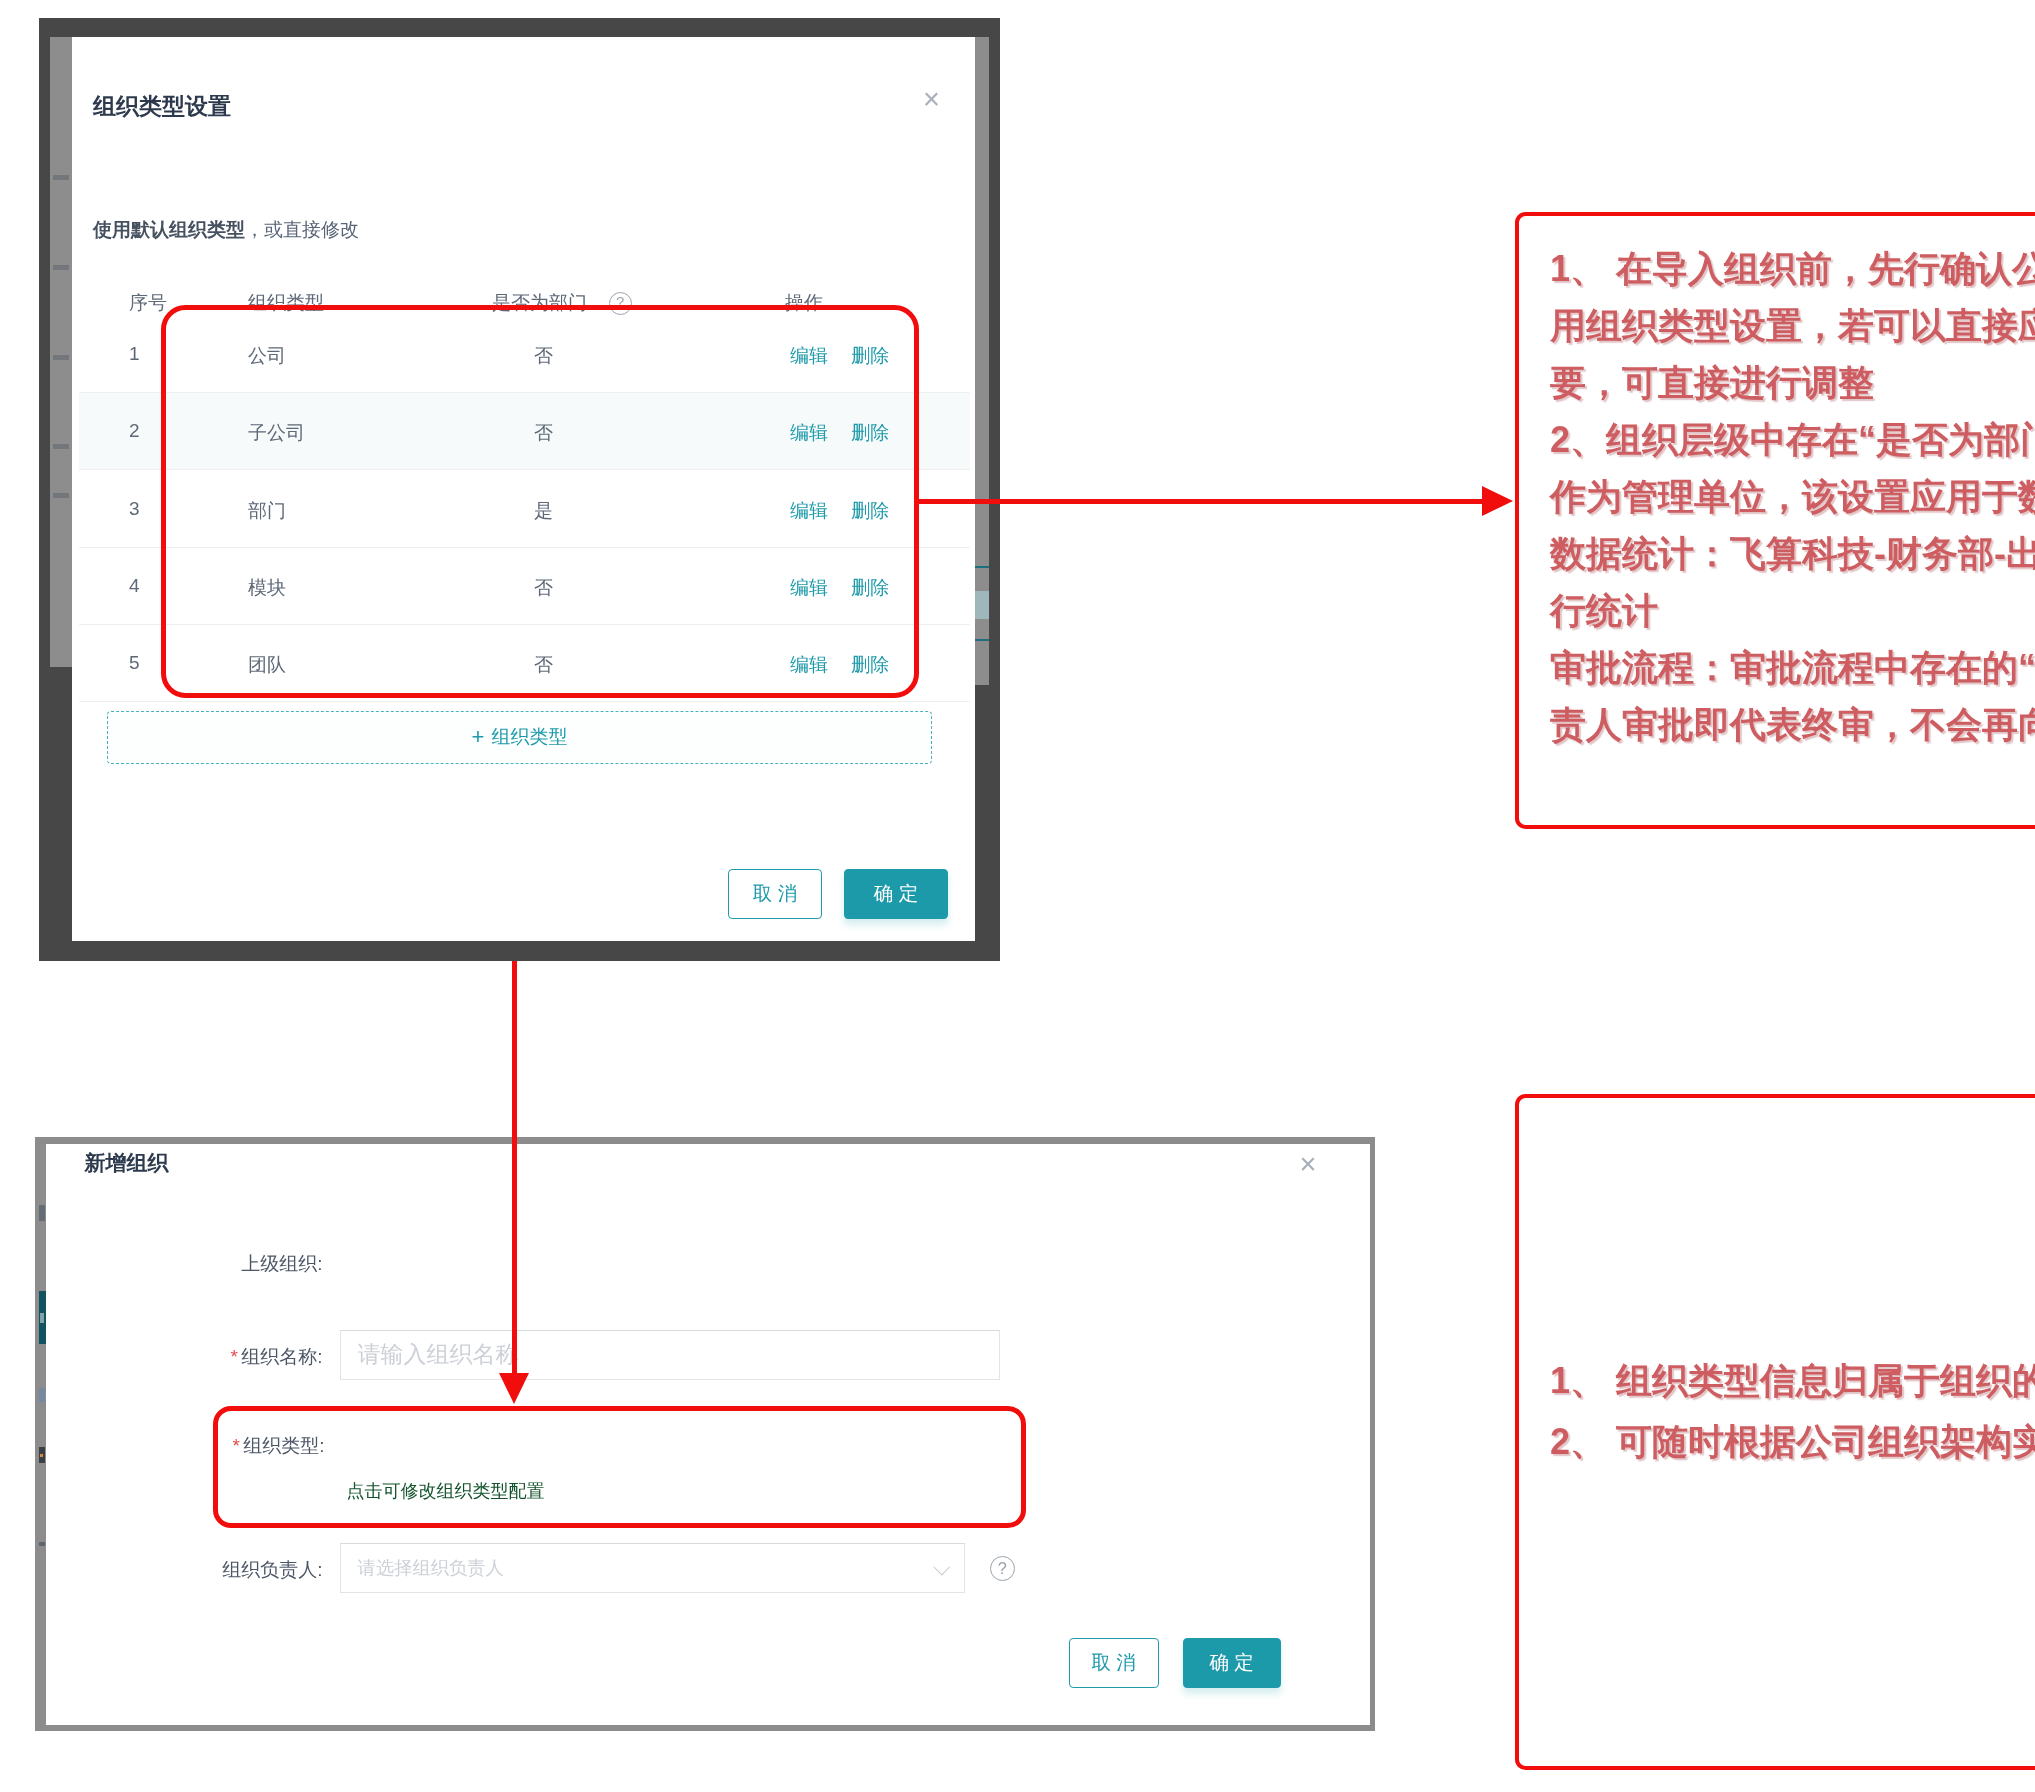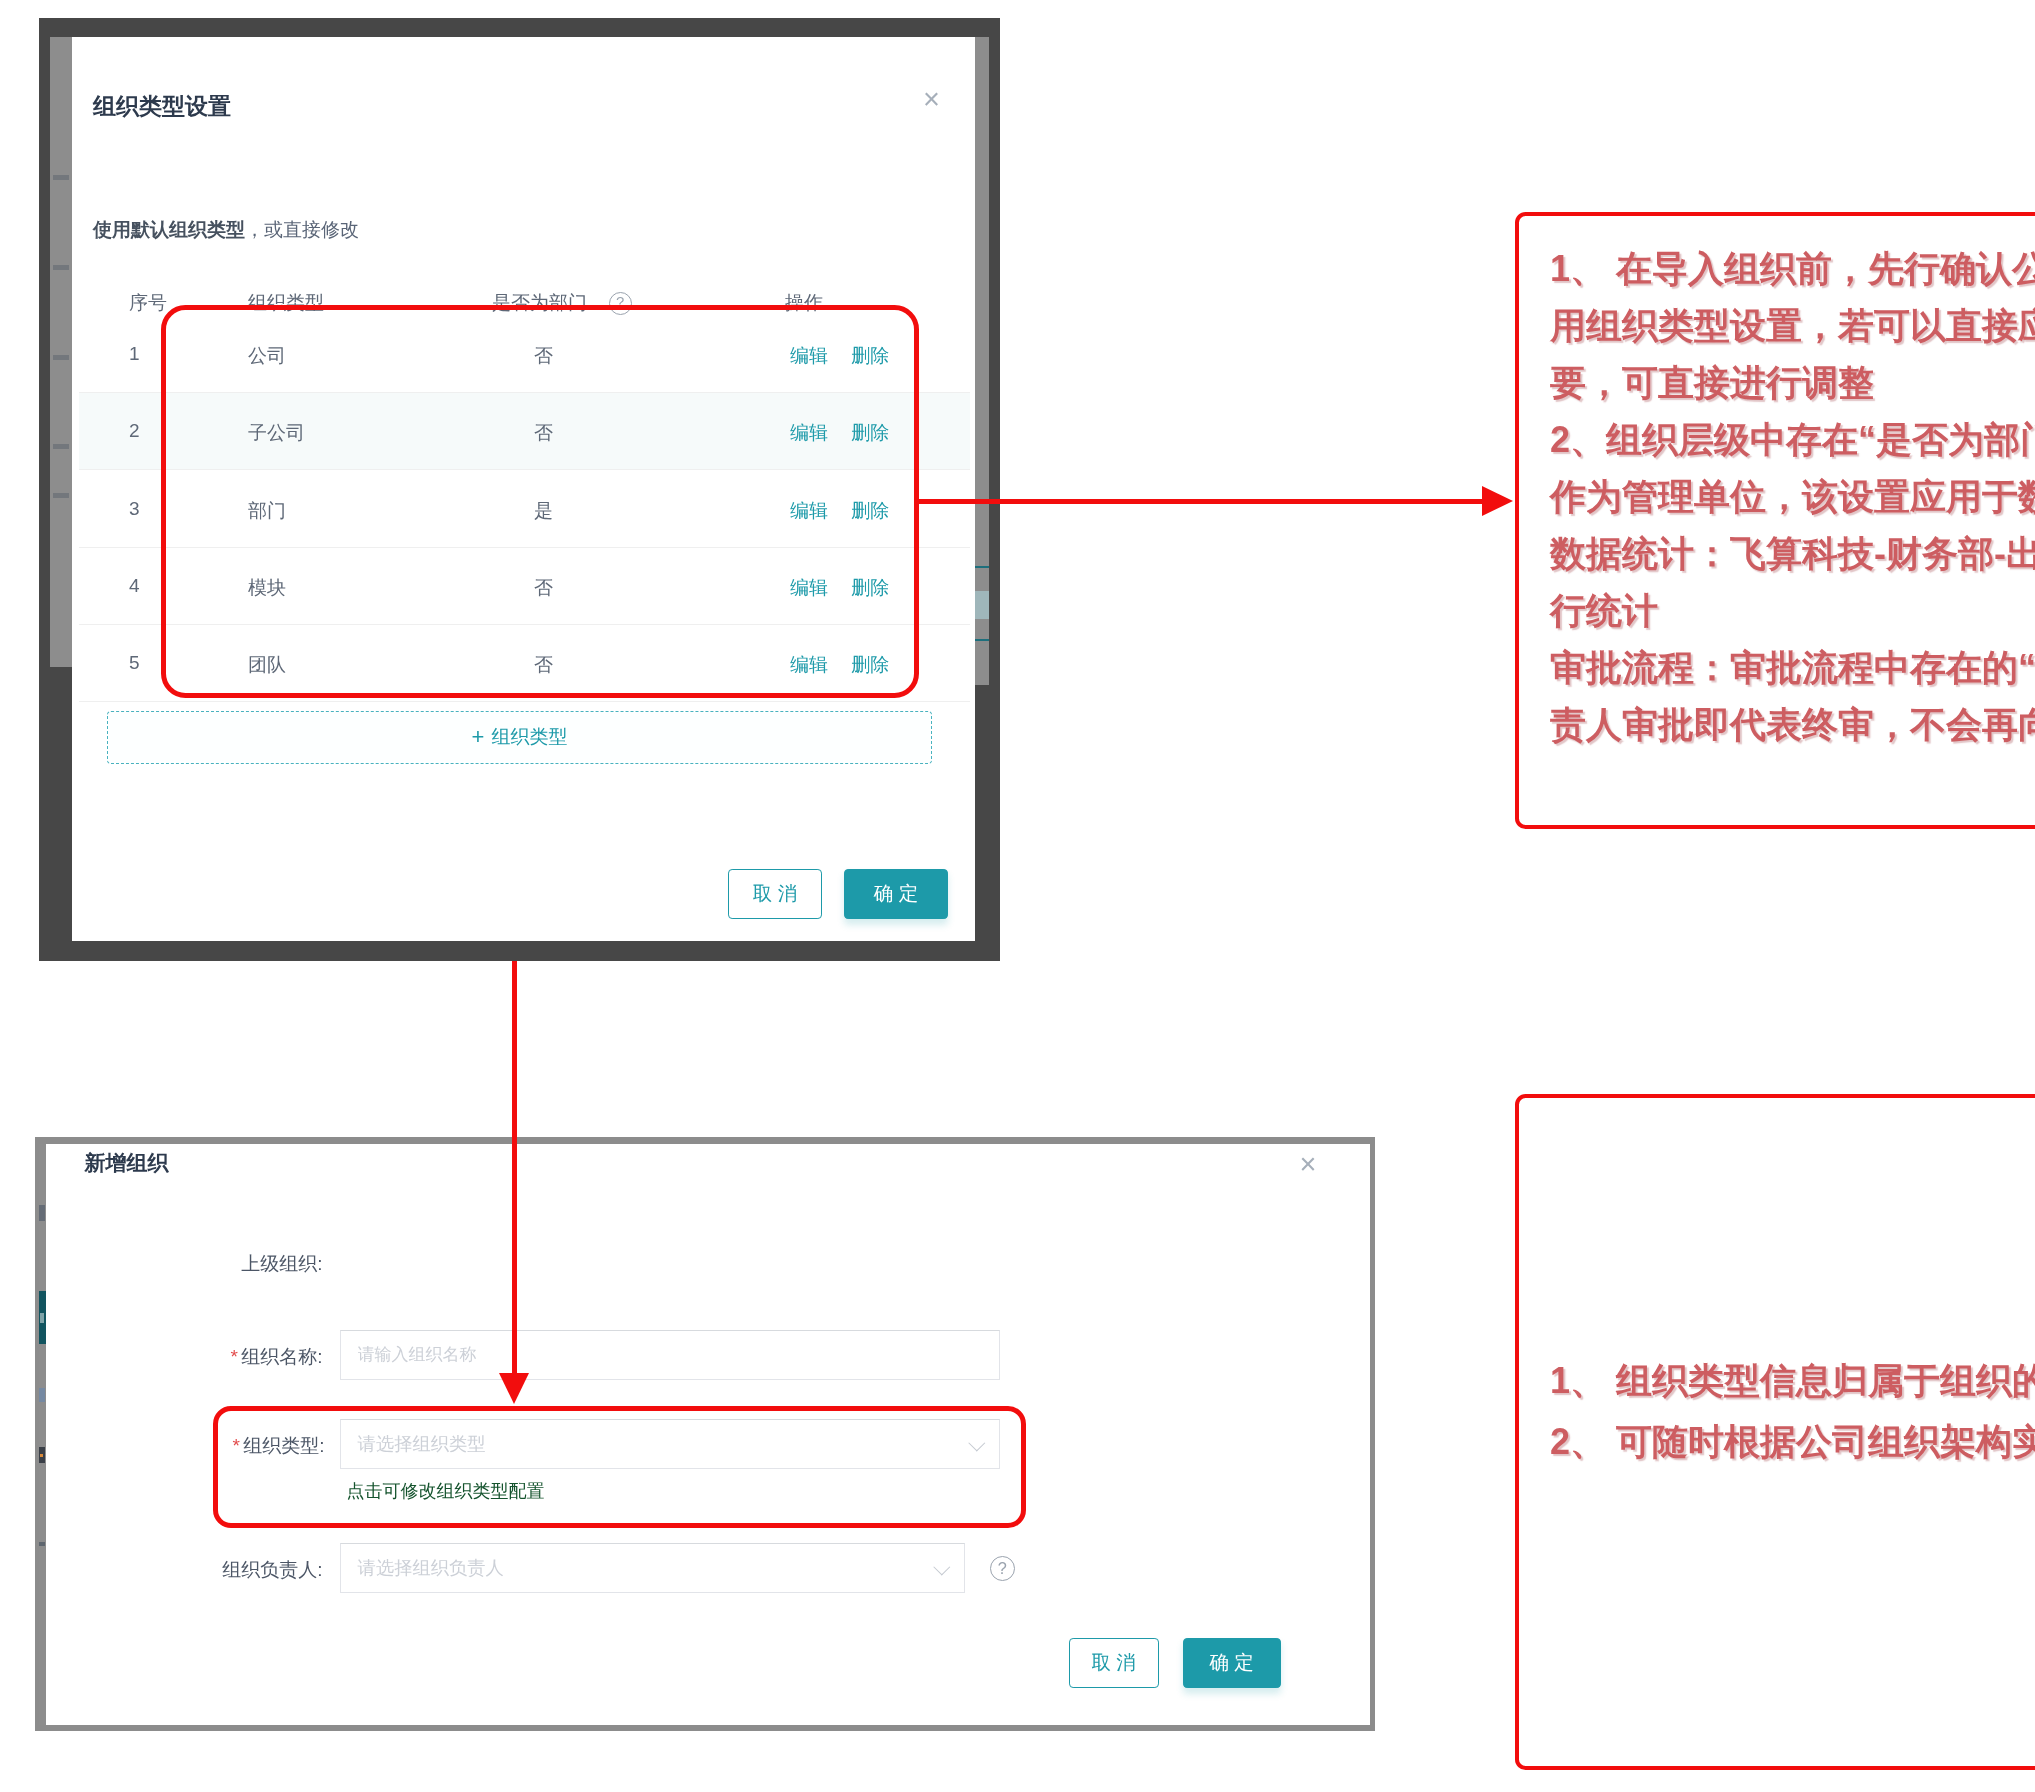--- a/index.html
+++ b/index.html
@@ -39,21 +39,21 @@
   .btn-cancel{background:#ffffff;border:1.2px solid #1d9aa9;color:#1d9aa9;}
   .btn-confirm{background:#1d9aa9;border:1.2px solid #1d9aa9;color:#ffffff;box-shadow:0 5.7px 7.3px rgba(29,154,169,.18);}
 
   
   .b-label{font-size:19px;color:#4c5666;text-align:right;white-space:nowrap;}
   .req-star{color:#e24c4c;margin-right:3.3px;font-size:19px;}
   .sel{position:absolute;height:50px;background:#ffffff;border:1.2px solid #e2e4e9;border-top-color:#d7dade;
        display:flex;align-items:center;box-sizing:border-box;}
   .sel .ph{font-size:18.3px;color:#ccd0d7;margin-left:17px;white-space:nowrap;}
   .txt-input{position:absolute;height:50px;background:#ffffff;border:1.2px solid #e2e4e9;border-top-color:#d7dade;
-       box-sizing:border-box;font-size:17px;color:#5a6577;padding:0 0 0 17px;outline:none;
+       box-sizing:border-box;font-size:23px;color:#5a6577;padding:0 0 0 17px;outline:none;
        font-family:"Liberation Sans","DejaVu Sans",sans-serif;}
   .txt-input::placeholder{color:#ccd0d7;}
   .chev{position:absolute;right:16.3px;top:17px;width:10.6px;height:10.6px;border-right:1.6px solid #c4c9d0;
         border-bottom:1.6px solid #c4c9d0;transform:rotate(45deg);}
   .b-link{font-size:18px;color:#14532d;cursor:pointer;white-space:nowrap;}
 
   
   .hl-rect{border:5.7px solid #f20d0d;background:transparent;z-index:5;}
   .rect-a{left:161px;top:305px;width:748px;height:383px;border-radius:24.4px;}
   .rect-b{left:213px;top:1406px;width:803px;height:112px;border-radius:18px;}
@@ -180,24 +180,20 @@
       </div>
 
       <div class="abs b-label" style="left:41px;top:200px;width:236px;">
         <span class="req-star">*</span><span>组织名称:</span>
       </div>
       <input class="txt-input" style="left: 294px; top: 186px; width: 660px;" placeholder="请输入组织名称">
 
       <div class="abs b-label" style="left:43px;top:289px;width:236px;">
         <span class="req-star">*</span><span>组织类型:</span>
       </div>
-      <div class="sel" style="left:294px;top:275px;width:660px;">
-        <span class="ph">请选择组织类型</span>
-        <i class="chev"></i>
-      </div>
       <div class="abs b-link" style="left:301px;top:335px;">点击可修改组织类型配置</div>
 
       <div class="abs b-label" style="left:41px;top:413px;width:236px;text-align:right;">
         <span>组织负责人:</span>
       </div>
       <div class="sel" style="left:294px;top:399px;width:625px;">
         <span class="ph">请选择组织负责人</span>
         <i class="chev"></i>
       </div>
       <span class="abs help-circ" style="left:944px;top:412px;width:23.6px;height:23.6px;line-height:23.6px;font-size:16.3px;">?</span>

